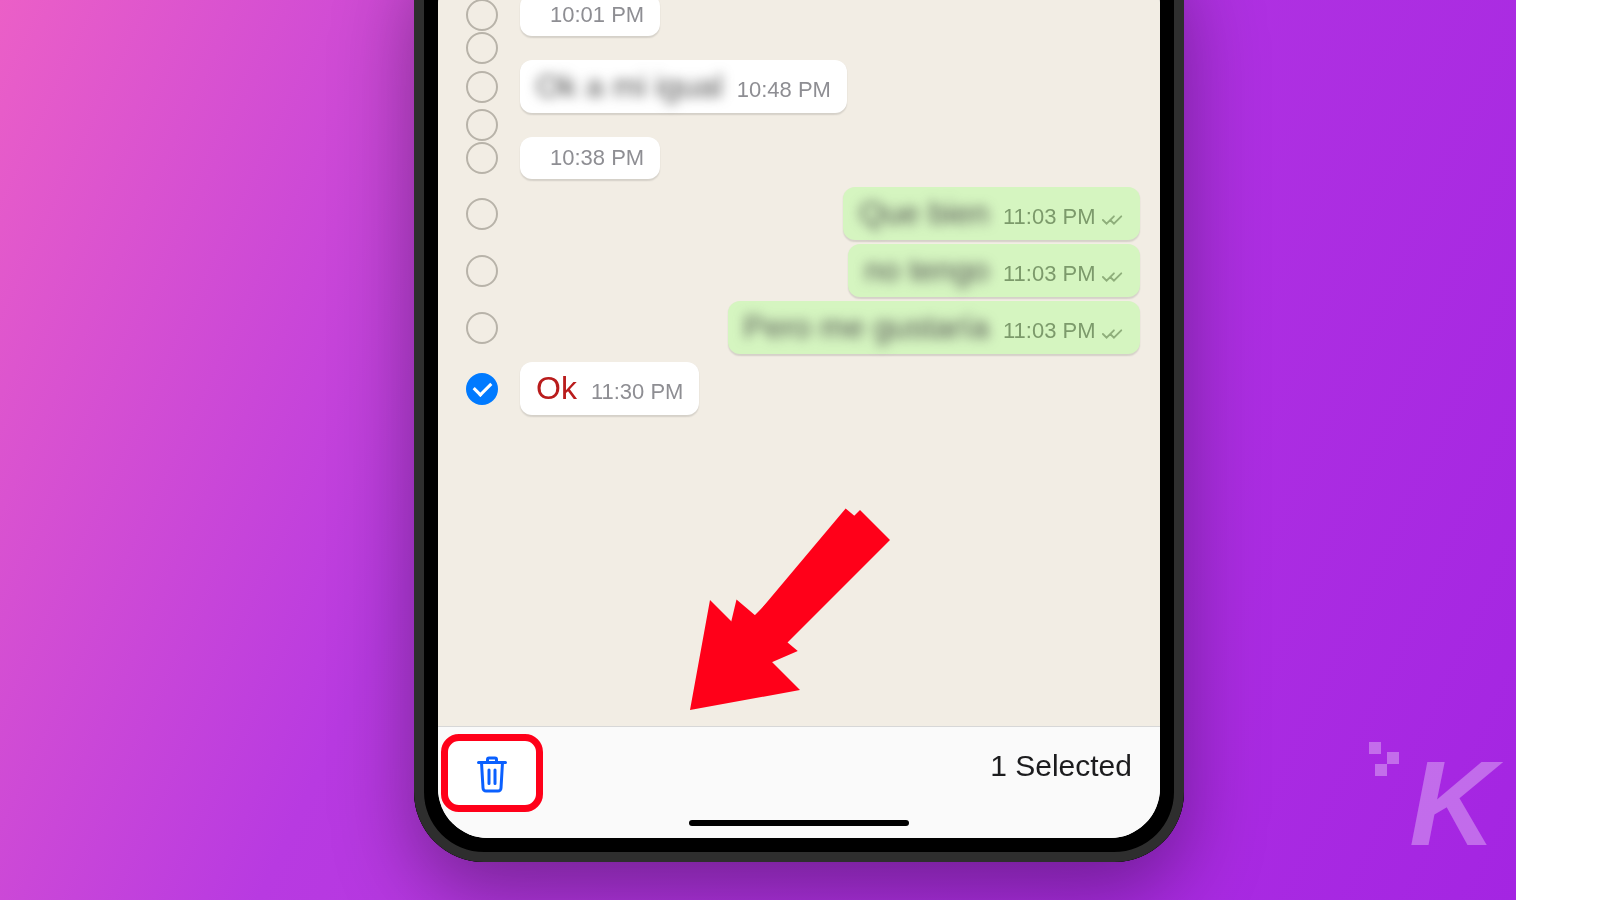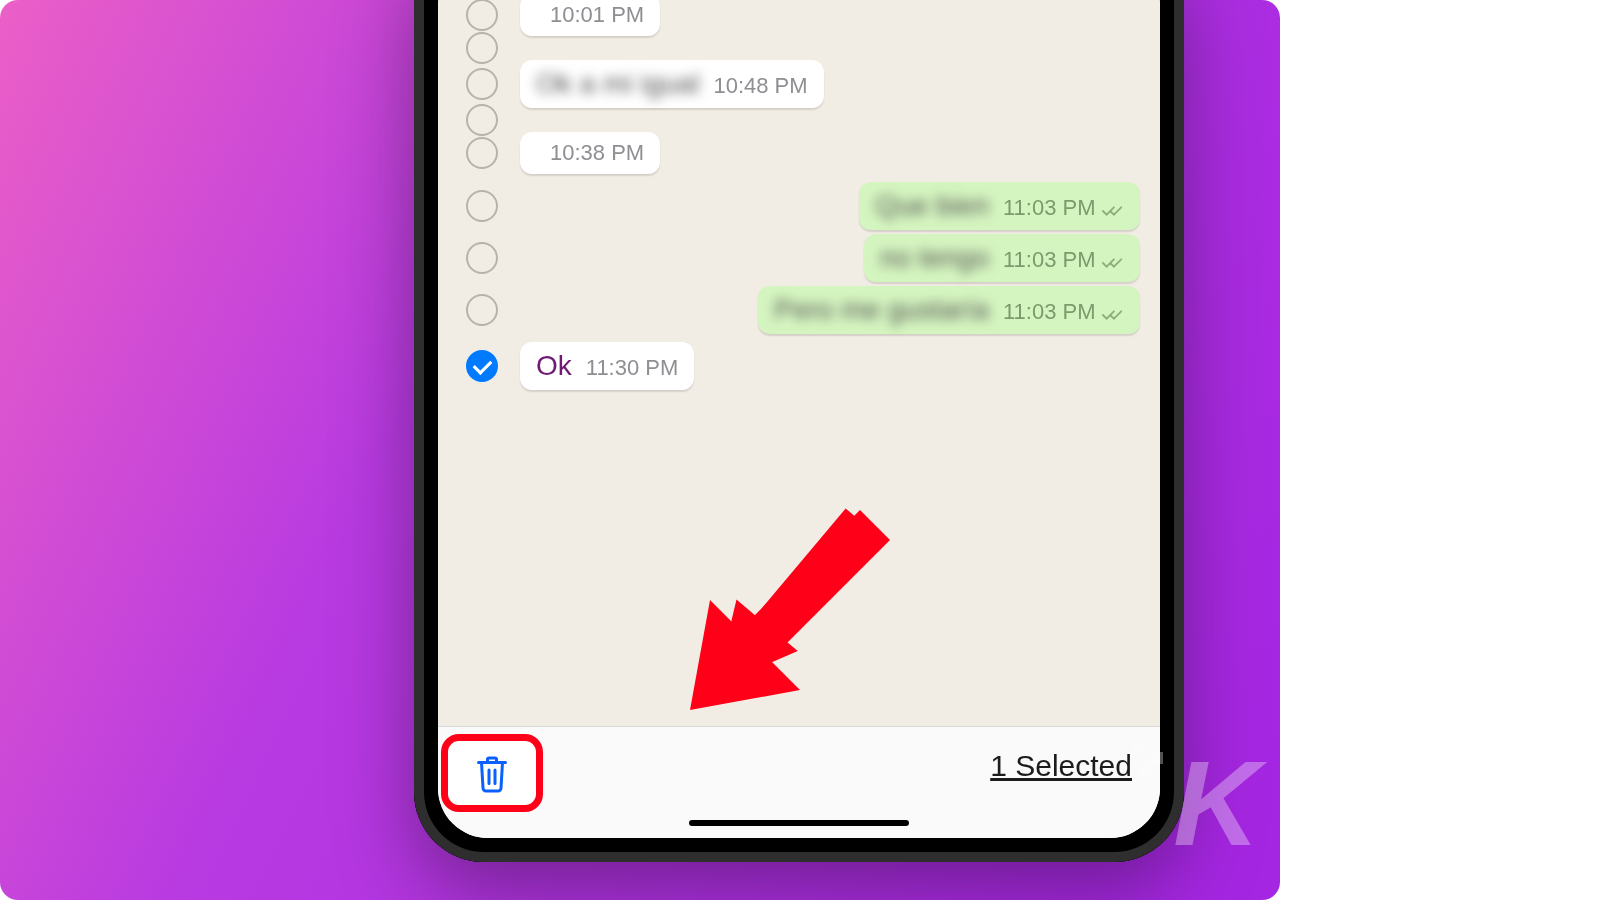--- a/index.html
+++ b/index.html
@@ -1,21 +1,20 @@
 <!DOCTYPE html>
 <html><head>
 <meta charset="utf-8">
 <style>
   * { box-sizing: border-box; margin: 0; padding: 0; }
   html, body { width: 1600px; height: 900px; overflow: hidden; font-family: -apple-system, "Helvetica Neue", Arial, sans-serif; }
   .stage {
     position: relative;
-    width: 1280px; height: 900px;
+    width: 1516px; height: 900px;
     background: linear-gradient(115deg, #eb5fc7 0%, #b83ae1 35%, #a425e2 100%);
-    border-radius: 18px;
   }
   
   .phone {
     position: absolute;
     left: 414px; top: -68px;
     width: 770px; height: 930px;
     background: #000;
     border-radius: 70px;
     box-shadow: 0 30px 80px rgba(0,0,0,.35), inset 0 0 0 10px #2e2e2e, inset 0 0 0 14px #000;
     overflow: hidden;
@@ -66,22 +65,22 @@
     padding: 8px 16px;
     border-radius: 12px;
     box-shadow: 0 1.5px 1.5px rgba(0,0,0,.12);
     display: flex;
     align-items: baseline;
     gap: 14px;
   }
   .bubble.in { background: #ffffff; }
   .bubble.out { background: #d5f5c0; margin-left: auto; }
   .bubble .msg {
-    font-size: 28px;
-    color: #701a75;
+    font-size: 32px;
+    color: #b91c1c;
     white-space: nowrap;
   }
   .bubble .msg.blur { filter: blur(6px); color: #4f4f4f; }
   .bubble .time {
     font-size: 22px;
     color: #8e8e93;
     white-space: nowrap;
   }
   .bubble.out .time { color: #7c9a6b; }
   .ticks {
@@ -97,21 +96,20 @@
     border-top: 1px solid #d7d7d7;
     display: flex;
     align-items: flex-start;
     justify-content: flex-end;
     padding: 22px 28px 0 28px;
   }
   .selected-label {
     font-size: 30px;
     color: #1c1c1e;
     font-weight: 400;
-    text-decoration: underline;
   }
   .trash-hl {
     position: absolute;
     left: 3px; top: 7px;
     width: 102px; height: 78px;
     border: 7px solid #ff0019;
     border-radius: 18px;
     background: #fff;
     display: flex; align-items: center; justify-content: center;
   }

